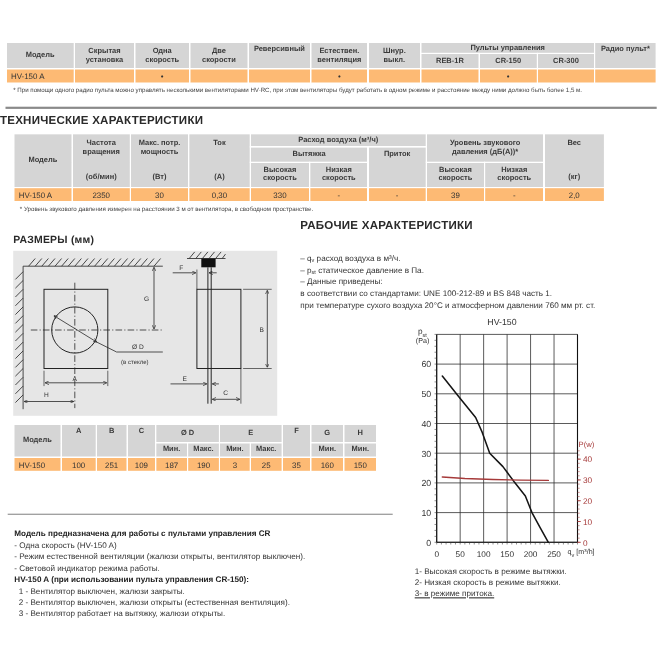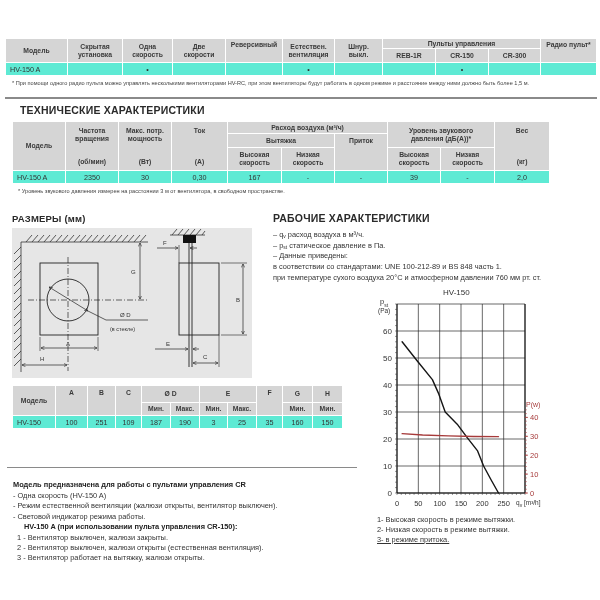--- a/index.html
+++ b/index.html
@@ -1,21 +1,21 @@
 <!DOCTYPE html>
 <html><head>
 <meta charset="utf-8">
 <style>
 *{margin:0;padding:0;box-sizing:border-box;}
 body{width:600px;height:600px;background:#fff;position:relative;overflow:hidden;font-family:"Liberation Sans",sans-serif;color:#333;}
 .abs{position:absolute;white-space:nowrap;}
 table{border-collapse:collapse;table-layout:fixed;position:absolute;}
 th,td{border:1.5px solid #fff;text-align:center;vertical-align:middle;white-space:pre-line;overflow:hidden;padding:0 1px;}
 th{background:#d5d5d5;font-weight:bold;color:#3a3a3a;font-size:6.8px;line-height:8px;}
-td{background:#5eead4;color:#333;font-size:7.2px;line-height:9px;}
+td{background:#fdba74;color:#333;font-size:7.2px;line-height:9px;}
 td.first{text-align:left;padding-left:4px;}
 .wrapcol{display:flex;flex-direction:column;justify-content:space-between;align-items:center;height:44px;padding:3px 0 2px;}
 .note{font-size:5.6px;color:#444;}
 .section-title{font-weight:bold;font-size:10.5px;color:#2a2a2a;letter-spacing:0.2px;}
 .sep{position:absolute;background:#8a8a8a;height:1.5px;}
 .perf-line{font-size:7.4px;color:#333;}
 .perf-line sub{font-size:5px;vertical-align:-1px;}
 .legend-line{font-size:7.4px;color:#333;}
 .notes-line{font-size:7.4px;color:#333;}
 .notes-bold{font-weight:bold;color:#222;}
@@ -73,21 +73,21 @@
     <td>•</td>
     <td></td>
     <td></td>
   </tr>
 </tbody>
   </table>
 <div class="abs note" style="left:12px;top:80px;">* При помощи одного радио пульта можно управлять несколькими вентиляторами HV-RC, при этом вентиляторы будут работать в одном режиме и расстояние между ними должно быть более 1,5 м.</div>
 
 <div class="sep" style="left:5px;top:97px;width:592px;"></div>
 
-<div class="abs section-title" style="left:20px;top:104px;">ТЕХНИЧЕСКИЕ ХАРАКТЕРИСТИКИ</div>
+<div class="abs section-title" style="left:0;top:104px;">ТЕХНИЧЕСКИЕ ХАРАКТЕРИСТИКИ</div>
 <table style="left:12px;top:121px;width:537px;">
   <colgroup>
     <col style="width:53px">
       <col style="width:53px">
       <col style="width:53px">
       <col style="width:56px">
       <col style="width:54px">
       <col style="width:53px">
       <col style="width:53px">
       <col style="width:53px">
@@ -119,21 +119,21 @@
     <th>Высокая
 скорость</th>
     <th>Низкая
 скорость</th>
   </tr>
   <tr style="height:13px">
     <td class="first">HV-150 A</td>
     <td>2350</td>
     <td>30</td>
     <td>0,30</td>
-    <td>167</td>
+    <td>330</td>
     <td>-</td>
     <td>-</td>
     <td>39</td>
     <td>-</td>
     <td>2,0</td>
   </tr>
 </tbody>
   </table>
 <div class="abs note" style="left:18px;top:188px;">* Уровень звукового давления измерен на расстоянии 3 м от вентилятора, в свободном пространстве.</div>
 
@@ -243,26 +243,26 @@
     <td>150</td>
   </tr>
 </tbody>
   </table>
 
 <div class="sep" style="left:7px;top:467px;width:350px;height:1px;"></div>
 <div class="abs notes-line notes-bold" style="left:13px;top:480px;">Модель предназначена для работы с пультами управления CR</div>
 <div class="abs notes-line" style="left:13px;top:491px;">- Одна скорость (HV-150 A)</div>
 <div class="abs notes-line" style="left:13px;top:501px;">- Режим естественной вентиляции (жалюзи открыты, вентилятор выключен).</div>
 <div class="abs notes-line" style="left:13px;top:512px;">- Световой индикатор режима работы.</div>
-<div class="abs notes-line notes-bold" style="left:13px;top:522px;margin-left:11px;">HV-150 A (при использовании пульта управления CR-150):</div>
+<div class="abs notes-line notes-bold" style="left:13px;top:522px;">HV-150 A (при использовании пульта управления CR-150):</div>
 <div class="abs notes-line" style="left:17px;top:533px;">1 - Вентилятор выключен, жалюзи закрыты.</div>
 <div class="abs notes-line" style="left:17px;top:543px;">2 - Вентилятор выключен, жалюзи открыты (естественная вентиляция).</div>
 <div class="abs notes-line" style="left:17px;top:553px;">3 - Вентилятор работает на вытяжку, жалюзи открыты.</div>
 
-<div class="abs section-title" style="left:273px;top:212px;">РАБОЧИЕ ХАРАКТЕРИСТИКИ</div>
+<div class="abs section-title" style="left:273px;top:199px;">РАБОЧИЕ ХАРАКТЕРИСТИКИ</div>
 <div class="abs perf-line" style="left:273px;top:230px;"><span>– q</span><sub>v</sub><span> расход воздуха в м³/ч.</span></div>
 <div class="abs perf-line" style="left:273px;top:241px;"><span>– p</span><sub>st</sub><span> статическое давление в Па.</span></div>
 <div class="abs perf-line" style="left:273px;top:251px;">– Данные приведены:</div>
 <div class="abs perf-line" style="left:273px;top:262px;">в соответствии со стандартами: UNE 100-212-89 и BS 848 часть 1.</div>
 <div class="abs perf-line" style="left:273px;top:273px;">при температуре сухого воздуха 20°C и атмосферном давлении 760 мм рт. ст.</div>
 
 <div class="abs ax-label" style="left:443px;top:288px;font-size:8px;">HV-150</div>
 <div class="abs ax-label" style="left:380px;top:297px;font-size:7.5px;"><span>p</span><sub>st</sub></div>
 <div class="abs ax-label" style="left:378px;top:307px;font-size:6.5px;">(Pa)</div>
 <div class="abs ax-label" style="left:526px;top:401px;font-size:7px;color:#a63a3a;">P(w)</div>

